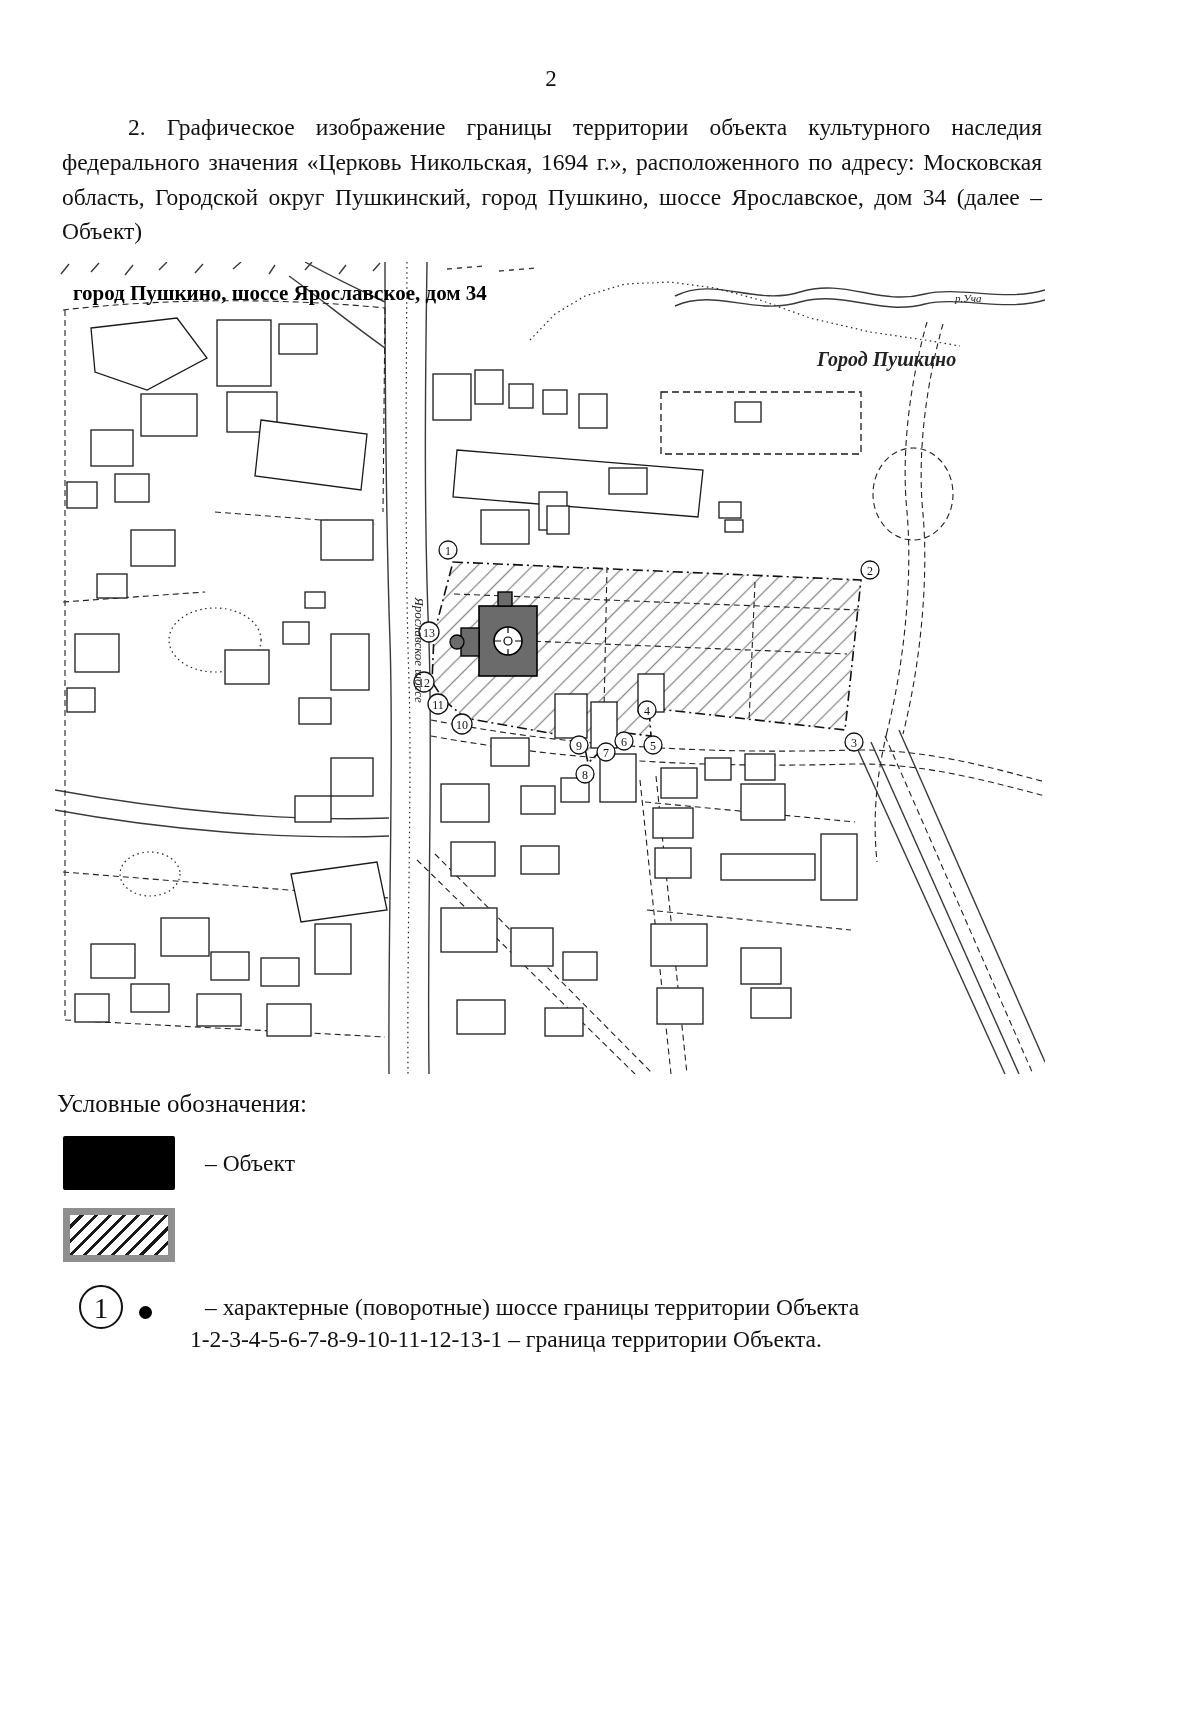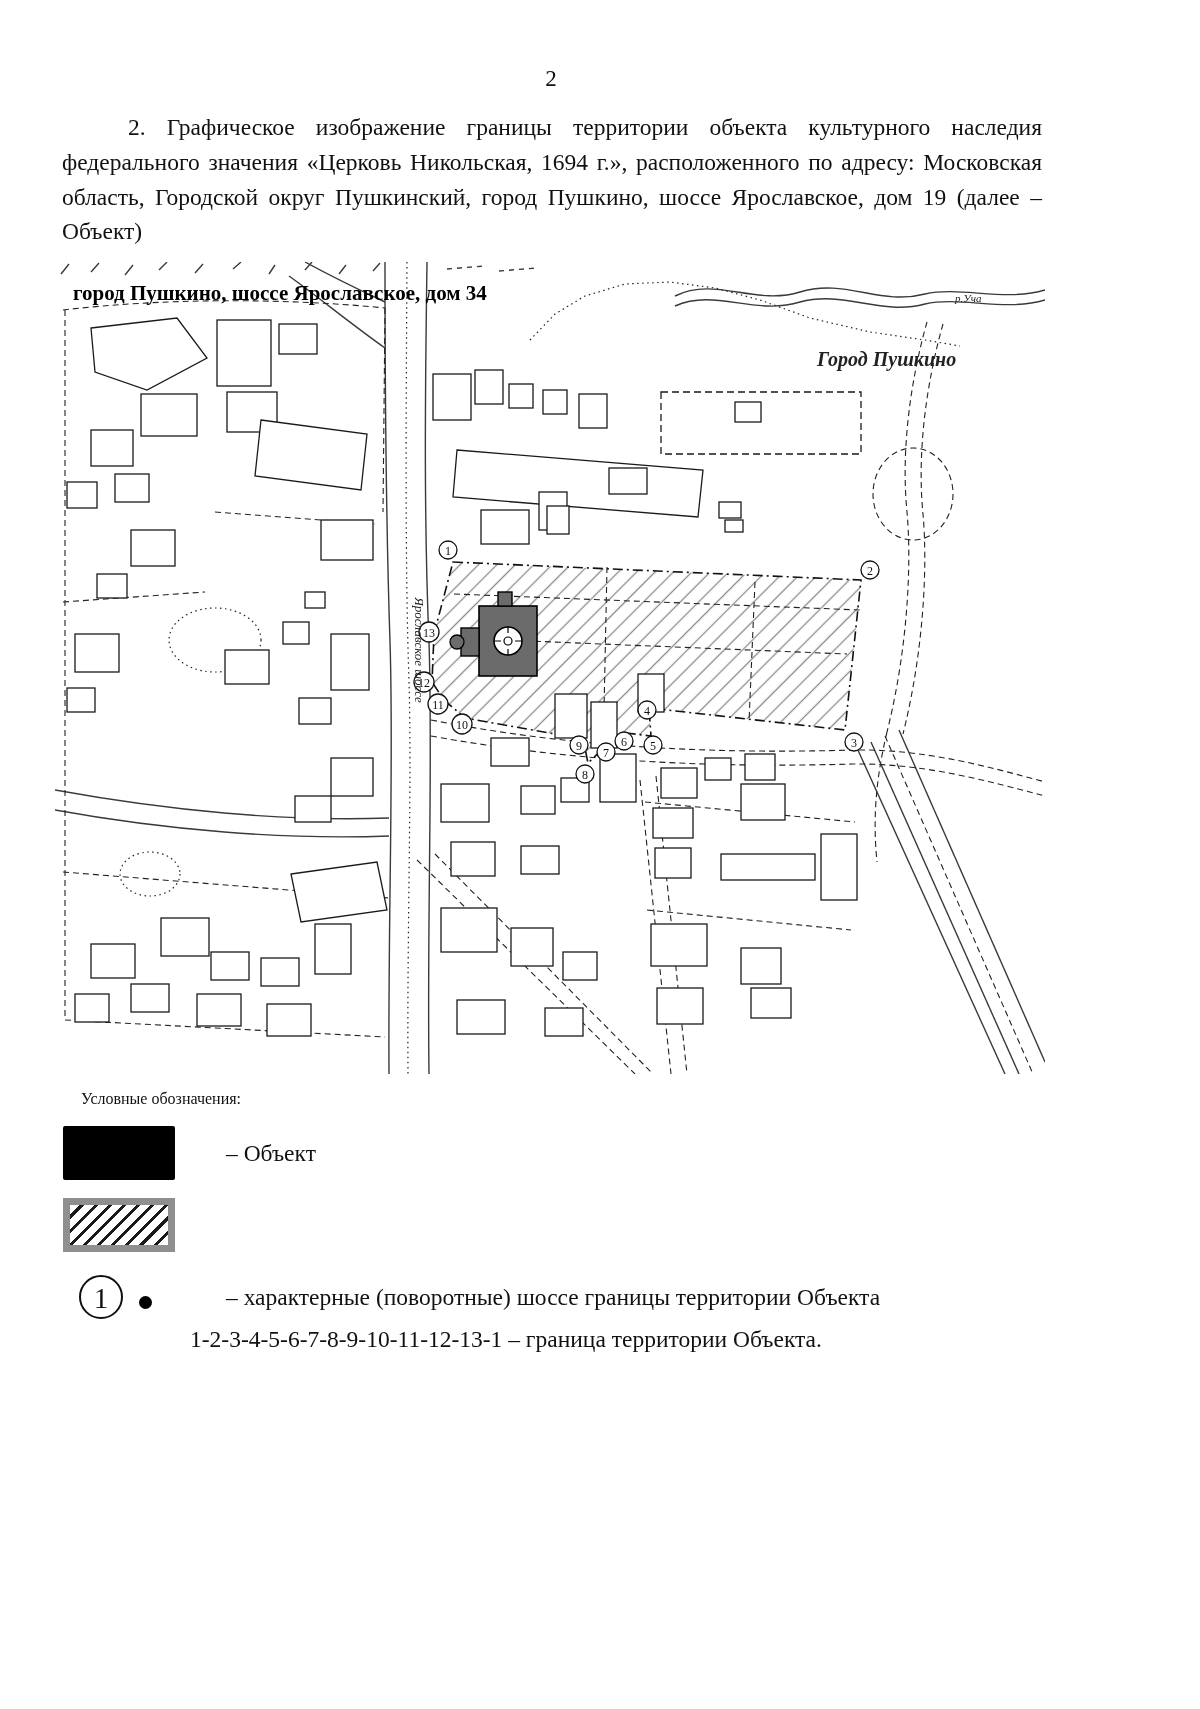--- a/index.html
+++ b/index.html
@@ -28,22 +28,22 @@
   .bld   { fill:#ffffff; stroke:#1a1a1a; stroke-width:1.3; }
   .dashl { fill:none; stroke:#222; stroke-width:1.1; stroke-dasharray:6 4; }
   .dotln { fill:none; stroke:#222; stroke-width:1.2; stroke-dasharray:1.5 3.5; }
   .road  { fill:none; stroke:#3a3a3a; stroke-width:1.4; }
   .terr  { fill:url(#hatch); stroke:#111; stroke-width:1.6; stroke-dasharray:10 4 2 4; }
   .pt circle { fill:#fff; stroke:#111; stroke-width:1.3; }
   .pt text   { font-size:12px; text-anchor:middle; fill:#111; }
   .maplabel  { font-style:italic; fill:#222; }
 
   .legend { position:absolute; top:1090px; left:57px; width:1040px; }
-  .legend-title { font-size:16px; margin-bottom:16px;margin-left:24px; }
-  .legend-row { display:flex; align-items:center; margin-bottom:14px; min-height:58px;gap:21px; }
+  .legend-title { font-size:25px; margin-bottom:16px; }
+  .legend-row { display:flex; align-items:center; margin-bottom:14px; min-height:58px; }
   .swatch-col { flex:0 0 148px; display:flex; align-items:center; }
   .legend-label { font-size:23.5px; }
 
   .swatch-object { width:112px; height:54px; background:#000; border-radius:2px; margin-left:6px; }
   .swatch-territory {
     width:112px; height:54px; margin-left:6px;
     border:7px solid #8f8f8f;
     background:repeating-linear-gradient(135deg,#ffffff 0 7px,#1a1a1a 7px 10px);
   }
   .swatch-point { display:flex; align-items:center; margin-left:22px; }
@@ -58,21 +58,21 @@
     font-size:23.5px;
   }
 </style>
 </head>
 <body>
 
 <div class="page">
 
   <div class="page-number">2</div>
 
-  <p class="intro">2. Графическое изображение границы территории объекта культурного наследия федерального значения «Церковь Никольская, 1694 г.», расположенного по адресу: Московская область, Городской округ Пушкинский, город Пушкино, шоссе Ярославское, дом 19 (далее – Объект)</p>
+  <p class="intro">2. Графическое изображение границы территории объекта культурного наследия федерального значения «Церковь Никольская, 1694 г.», расположенного по адресу: Московская область, Городской округ Пушкинский, город Пушкино, шоссе Ярославское, дом 34 (далее – Объект)</p>
 
   <div class="map-wrap">
     <svg viewBox="0 0 990 812" width="990" height="812">
       <defs>
         <pattern id="hatch" width="13" height="13" patternUnits="userSpaceOnUse" patternTransform="rotate(45)">
           <line x1="6.5" y1="0" x2="6.5" y2="13" stroke="#8a8a8a" stroke-width="1.3"></line>
         </pattern>
       </defs>
 
       <g class="road">

